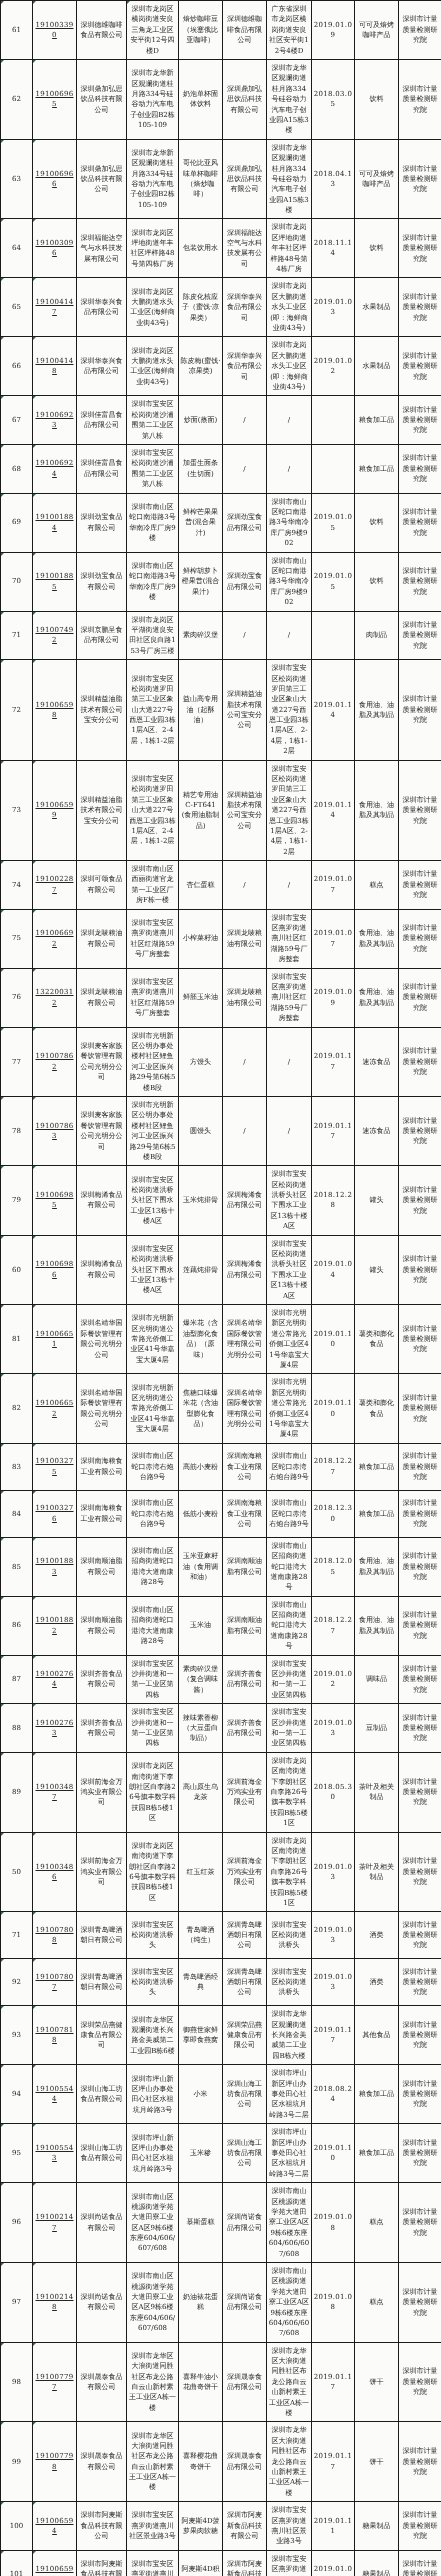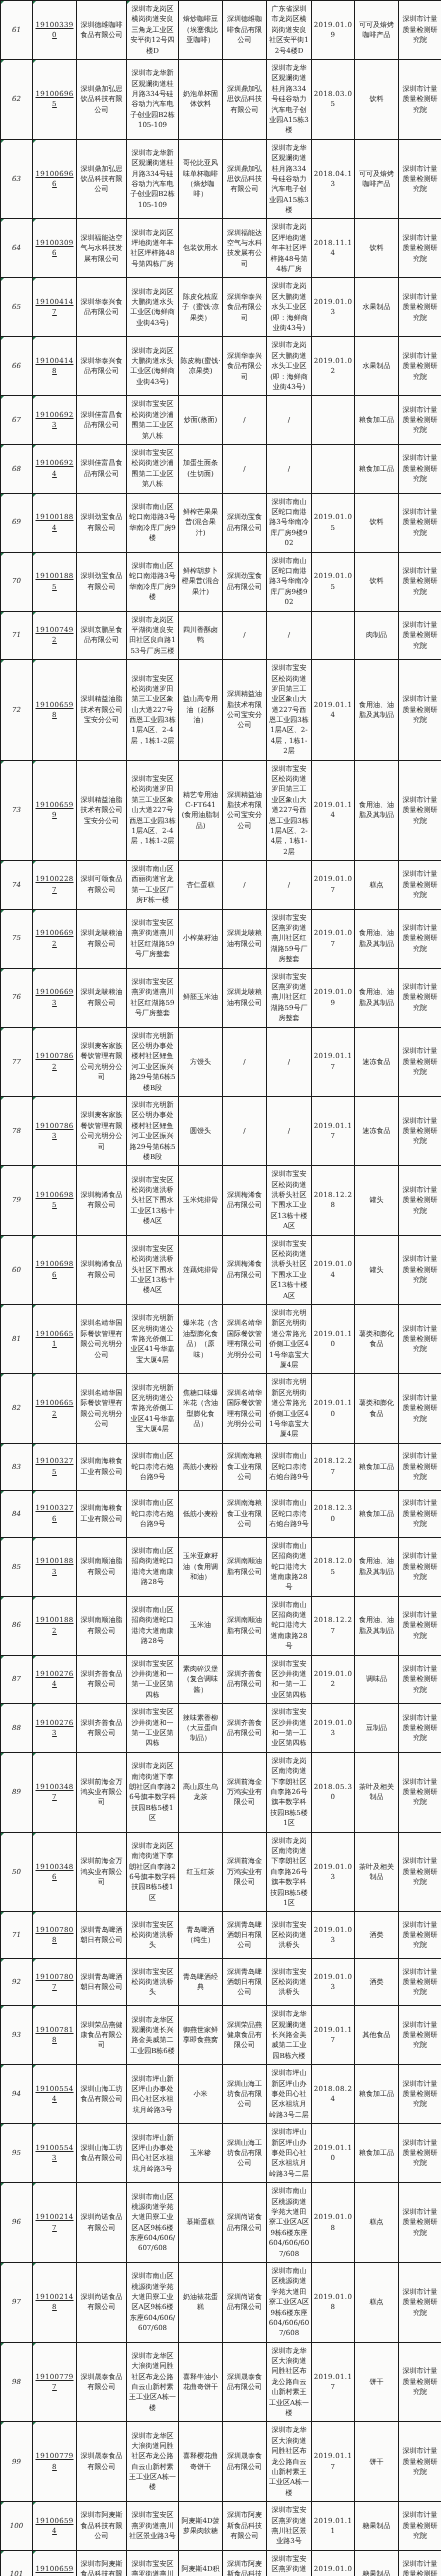--- a/index.html
+++ b/index.html
@@ -25,21 +25,21 @@
     text-align:center;
     vertical-align:middle;
     padding:3.1px 1.5px;
     font-size:7px;
     line-height:1.48;
     word-break:break-all;
     overflow:hidden;
     position:relative;
   }
   table.grid tr{height:47px;}
-  td.c-seq{font-size:7.2px;font-style:italic;}
+  td.c-seq{font-size:7.2px;}
   td.c-code{font-size:7.2px;letter-spacing:0.3px;text-decoration:underline;}
   td.c-date{font-size:7px;letter-spacing:0.3px;}
   
   td.corner-mark::before{
     content:"";
     position:absolute;
     top:0;left:0;
     width:0;height:0;
     border-top:3.6px solid #1e7145;
     border-right:3.6px solid transparent;
@@ -181,21 +181,21 @@
     <td>深圳市南山区蛇口南港路3号华南冷库厂房9楼902</td>
     <td class="c-date">2019.01.05</td>
     <td>饮料</td>
     <td>深圳市计量质量检测研究院</td>
   </tr>
         <tr>
     <td class="c-seq corner-mark">71</td>
     <td class="c-code corner-mark">191007492</td>
     <td>深圳京鹏呈食品有限公司</td>
     <td>深圳市龙岗区平湖街道良安田社区良白路153号厂房三楼</td>
-    <td>四川香酥卤鸭</td>
+    <td>素肉碎汉堡</td>
     <td>/</td>
     <td>/</td>
     <td class="c-date"></td>
     <td>肉制品</td>
     <td>深圳市计量质量检测研究院</td>
   </tr>
         <tr>
     <td class="c-seq corner-mark">72</td>
     <td class="c-code corner-mark">191006598</td>
     <td>深圳精益油脂技术有限公司宝安分公司</td>
@@ -238,21 +238,21 @@
     <td>深圳市宝安区燕罗街道燕川社区红湖路59号厂房整套</td>
     <td>小榨菜籽油</td>
     <td>深圳龙唛粮油有限公司</td>
     <td>深圳市宝安区燕罗街道燕川社区红湖路59号厂房整套</td>
     <td class="c-date">2019.01.07</td>
     <td>食用油、油脂及其制品</td>
     <td>深圳市计量质量检测研究院</td>
   </tr>
         <tr>
     <td class="c-seq corner-mark">76</td>
-    <td class="c-code corner-mark">191006693</td>
+    <td class="c-code corner-mark">132200312</td>
     <td>深圳龙唛粮油有限公司</td>
     <td>深圳市宝安区燕罗街道燕川社区红湖路59号厂房整套</td>
     <td>鲜胚玉米油</td>
     <td>深圳龙唛粮油有限公司</td>
     <td>深圳市宝安区燕罗街道燕川社区红湖路59号厂房整套</td>
     <td class="c-date">2019.01.09</td>
     <td>食用油、油脂及其制品</td>
     <td>深圳市计量质量检测研究院</td>
   </tr>
         <tr>

